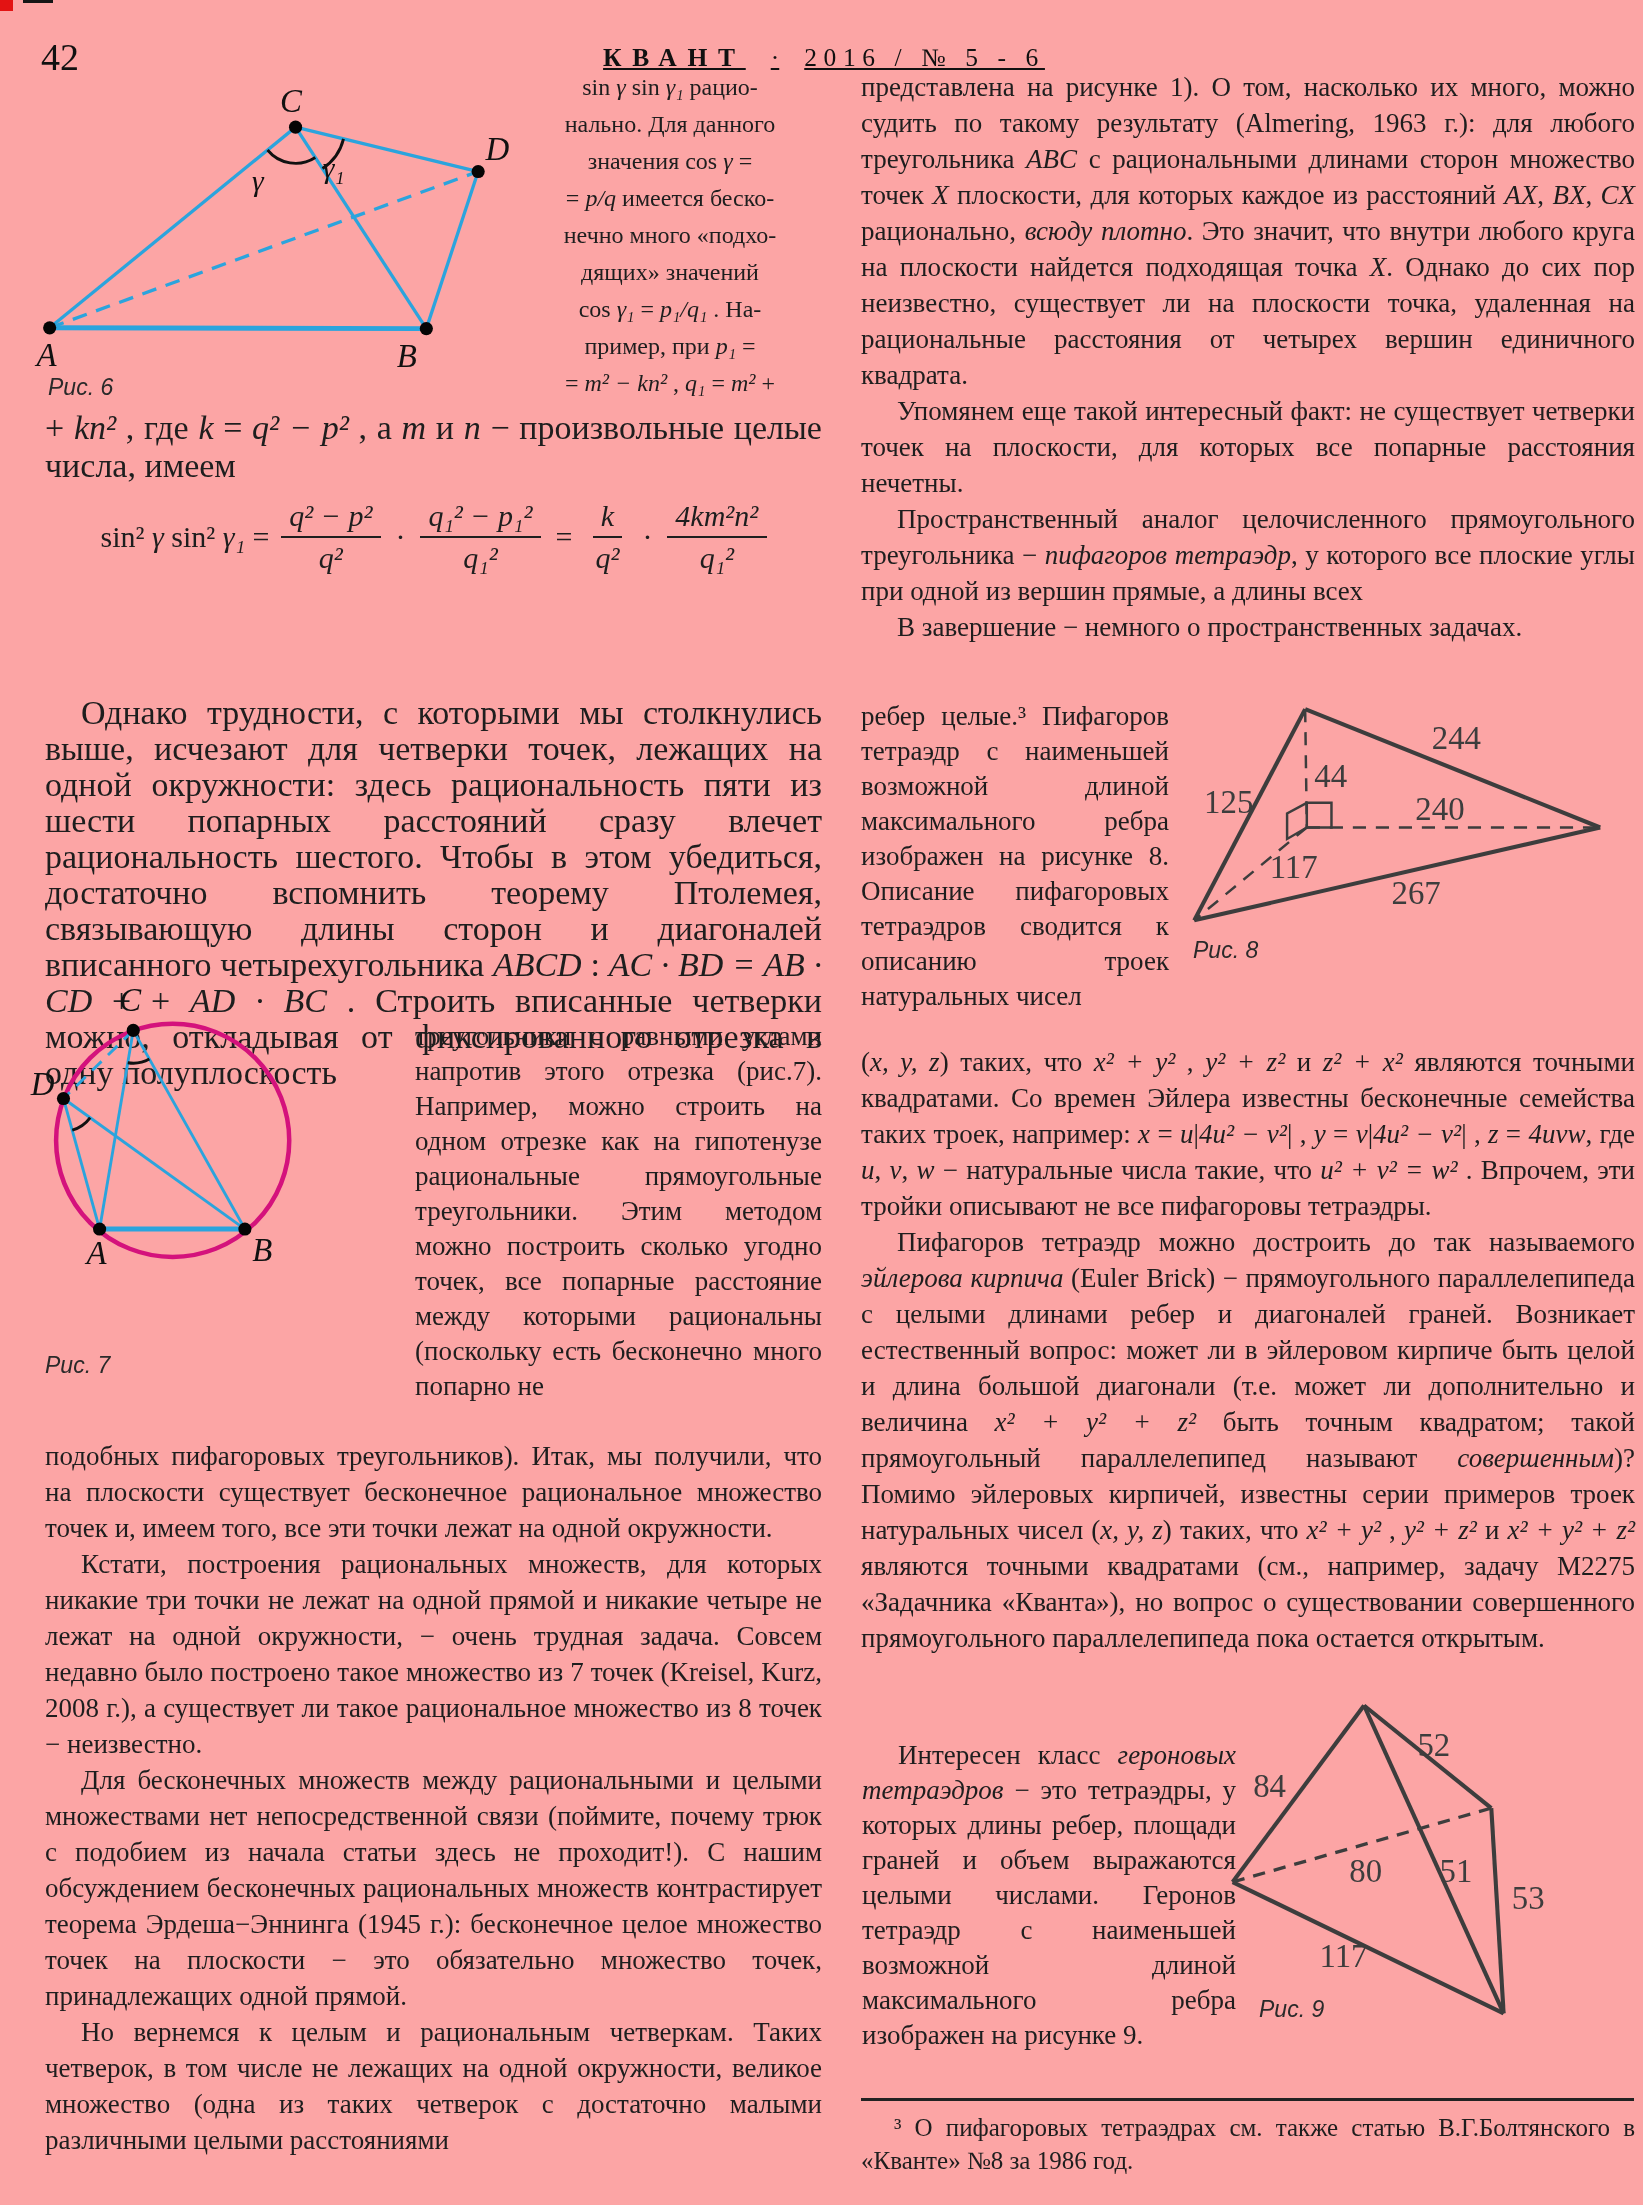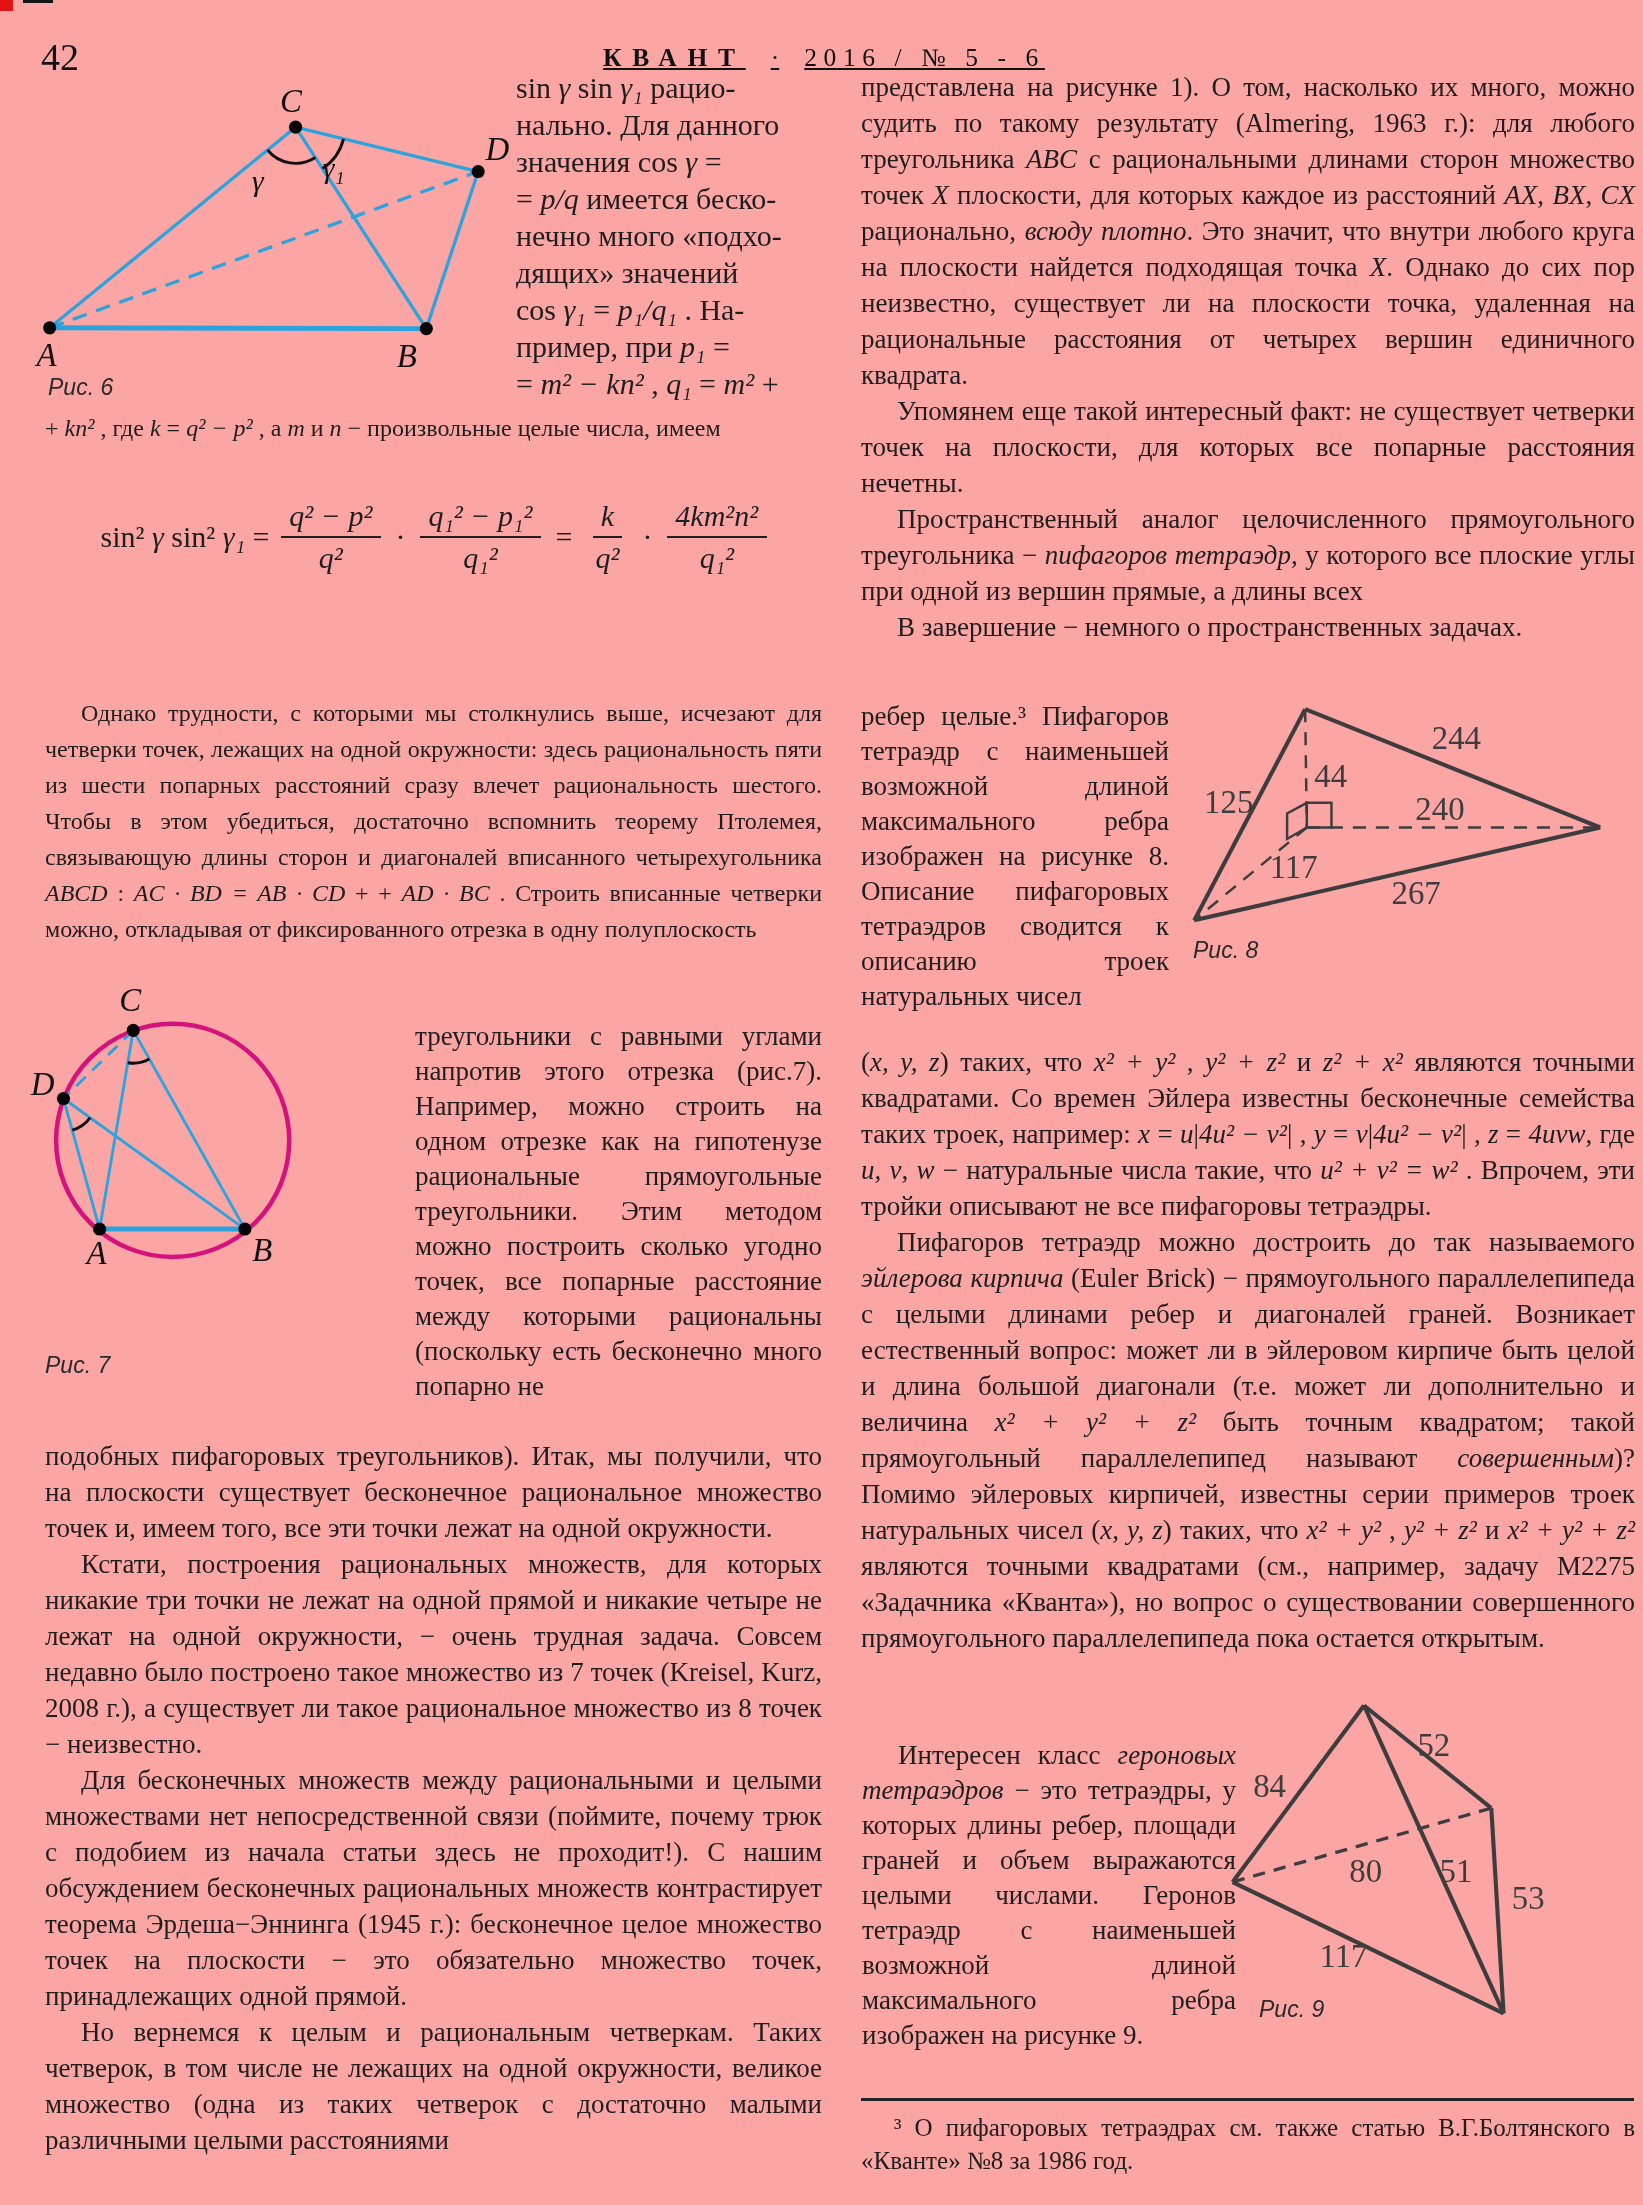--- a/index.html
+++ b/index.html
@@ -1,24 +1,24 @@
 <!DOCTYPE html>
 <html style="font-size:13px"><head>
 <meta charset="utf-8">
 <style>
   html,body{margin:0;padding:0;background:#888;}
   .page{position:relative;width:1644px;height:2205px;background:#fca5a5;overflow:hidden;
         font-family:"Liberation Serif","DejaVu Serif",serif;color:#1e1e1e;}
   .abs{position:absolute;}
-  .para{font-size:24px;line-height:38px;text-align:justify;}
+  .para{font-size:34px;line-height:38px;text-align:justify;}
   .para p{margin:0;}
   .para p.ind{text-indent:36px;}
   .rcpara{font-size:27px;line-height:36px;}
   .lb{font-size:27px;line-height:36px;}
-  .nb6{font-size:30px;line-height:37px;text-align:left;}
+  .nb6{font-size:24px;line-height:37px;text-align:center;}
   .nb{font-size:27px;line-height:35px;text-align:justify;}
   .it{font-style:italic;}
   .figcap{font-family:"Liberation Sans","DejaVu Sans",sans-serif;font-style:italic;
           font-size:23px;color:#2a2a2a;}
   .pagenum{font-size:38px;color:#111;}
   .journalhead{display:flex;justify-content:center;align-items:baseline;gap:25px;
                font-size:25.5px;color:#111;}
   .journalhead .jt{font-weight:bold;letter-spacing:10.7px;}
   .journalhead .ji{letter-spacing:6.6px;}
   .formula{display:flex;align-items:center;justify-content:center;gap:11.5px;

